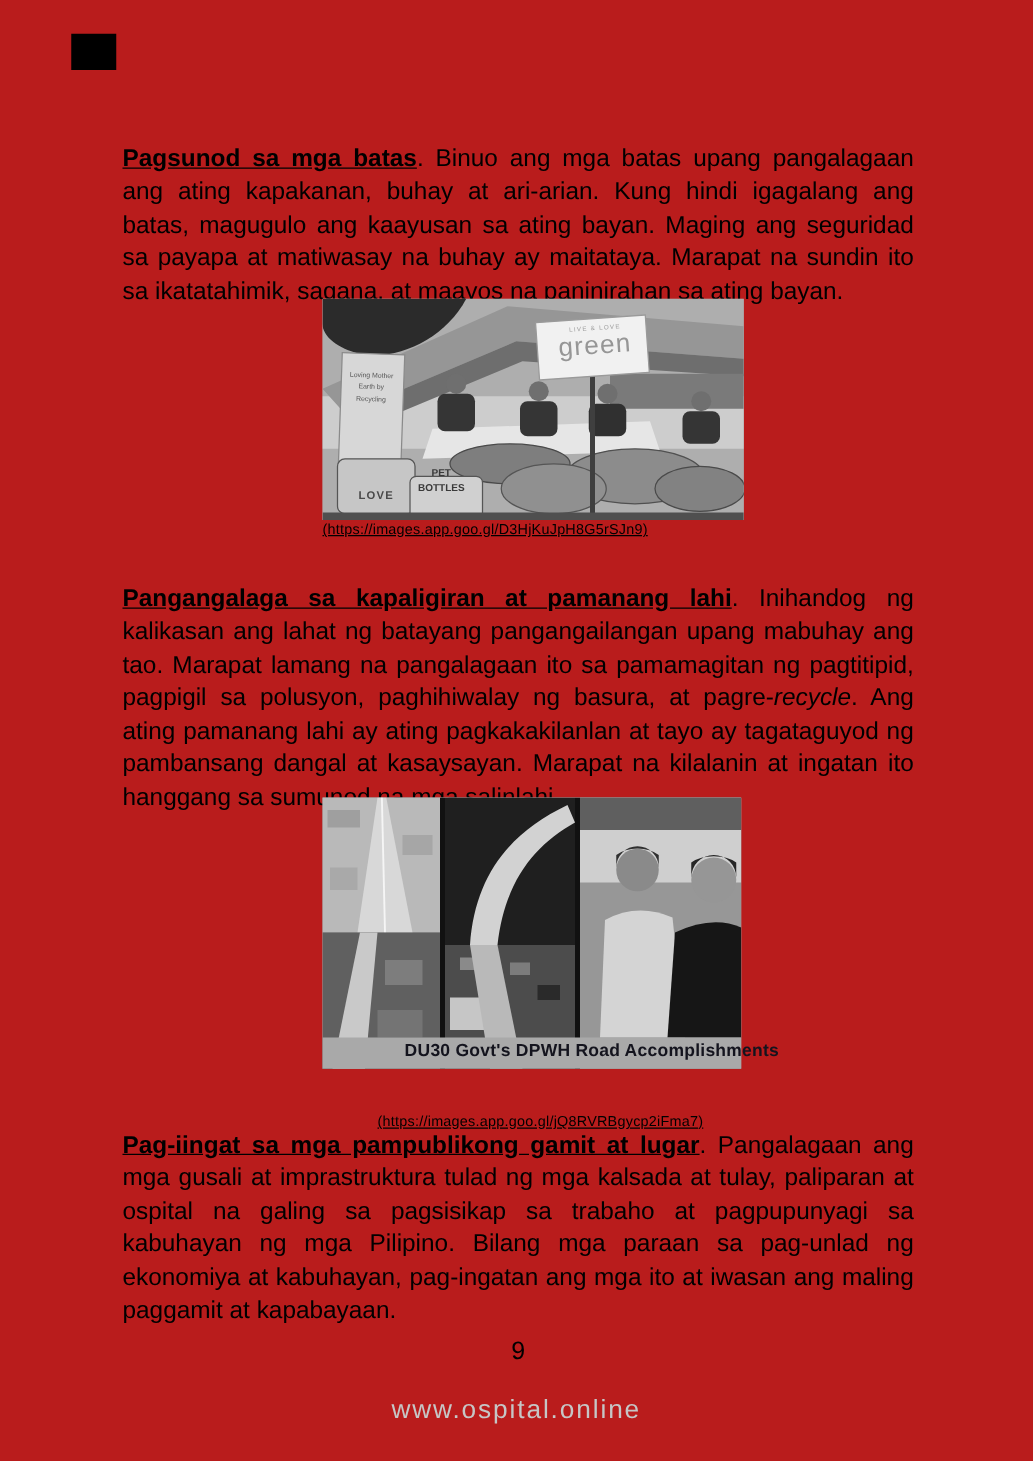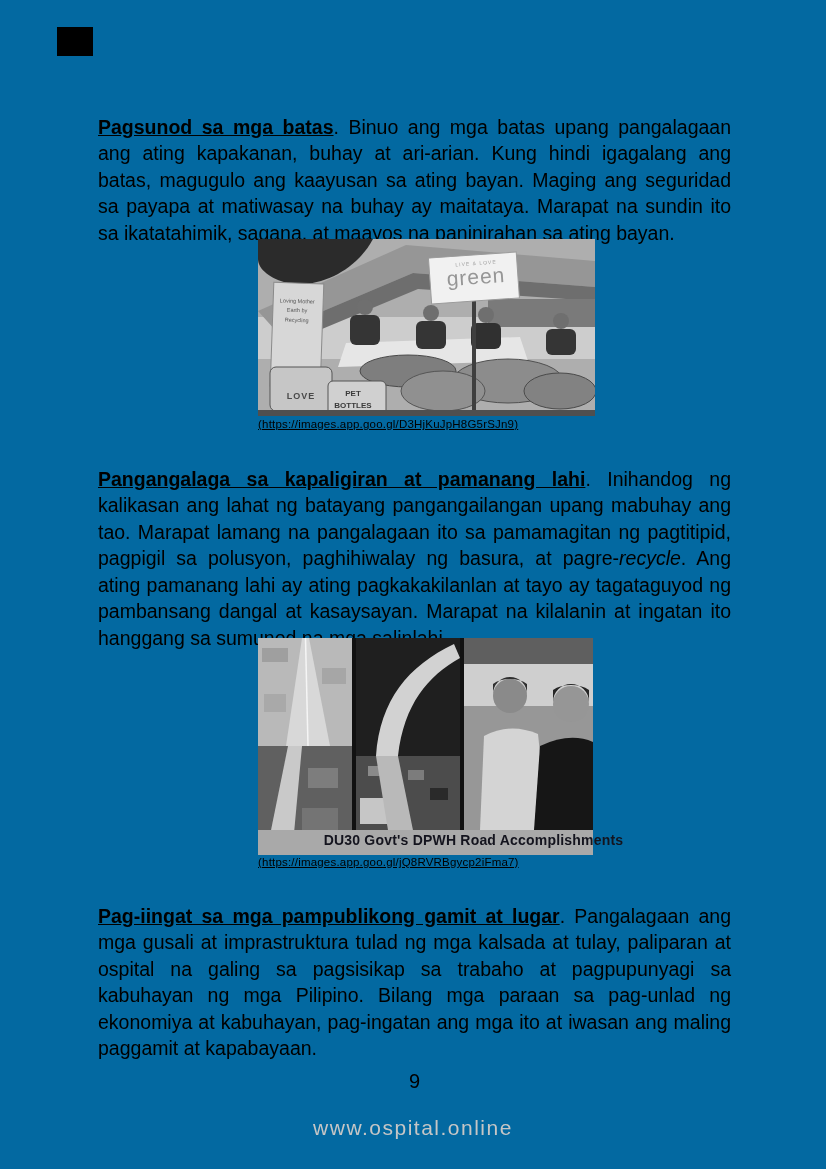--- a/index.html
+++ b/index.html
@@ -1,43 +1,43 @@
 <!DOCTYPE html>
 <html><head>
 <meta charset="utf-8">
 <style>
   html,body{margin:0;padding:0;background:#ffffff;}
-  .page{position:relative;width:826px;height:1169px;background:#0369a1;overflow:hidden;
+  .page{position:relative;width:826px;height:1169px;background:#b91c1c;overflow:hidden;
         font-family:"Liberation Sans",sans-serif;color:#000;}
   .black-mark{position:absolute;left:57px;top:27px;width:36px;height:29px;background:#000;}
   .para{position:absolute;left:98px;width:633px;font-size:19.5px;line-height:26.5px;
         text-align:justify;color:#000;}
   .para .hd{font-weight:bold;text-decoration:underline;}
   .para .it{font-style:italic;}
   #para1{top:94px;}
   #para2{top:446px;}
   #para3{top:883px;}
   .figure{position:absolute;background:#b0b0b0;}
   #fig1{left:258px;top:239px;width:337px;height:177px;}
   #fig2{left:258px;top:638px;width:335px;height:217px;}
   .figure svg{position:absolute;left:0;top:0;}
   .ovl{position:absolute;pointer-events:none;}
   .citation{position:absolute;left:258px;font-size:11.5px;color:#000;
             text-decoration:underline;letter-spacing:0.2px;}
   #cite1{top:418px;text-align:center;}
-  #cite2{top:856px;}
+  #cite2{top:892px;margin-left:44px;}
   .sign-small{left:176px;top:21px;width:84px;text-align:center;font-size:5px;
               color:#a0a0a0;letter-spacing:1px;transform:rotate(-4deg);}
   .sign-main{left:176px;top:26px;width:84px;text-align:center;font-size:21px;
              color:#969696;transform:rotate(-4deg);letter-spacing:1px;}
   .banner-left{left:17px;top:58px;width:44px;text-align:center;font-size:5.5px;
                line-height:1.7;color:#565656;transform:rotate(2deg);}
   .drum1{left:14px;top:152px;width:58px;text-align:center;font-size:9px;
          font-weight:bold;color:#4a4a4a;letter-spacing:1px;}
-  .drum2{left:72px;top:149px;width:46px;text-align:center;font-size:8px;
+  .drum2{left:72px;top:134px;width:46px;text-align:center;font-size:8px;
          font-weight:bold;color:#3a3a3a;line-height:1.5;}
   .road-banner{left:0;top:194px;width:335px;text-align:center;font-size:14px;
                font-weight:bold;color:#14141e;letter-spacing:0.2px;padding-left:48px;}
   .page-number{position:absolute;left:98px;top:1070px;width:633px;text-align:center;
                font-size:20px;color:#000;}
   .watermark{position:absolute;left:0;top:1116px;width:826px;text-align:center;
              font-size:21px;color:#c6c6c6;letter-spacing:1.5px;}
 </style>
 </head>
 <body>

